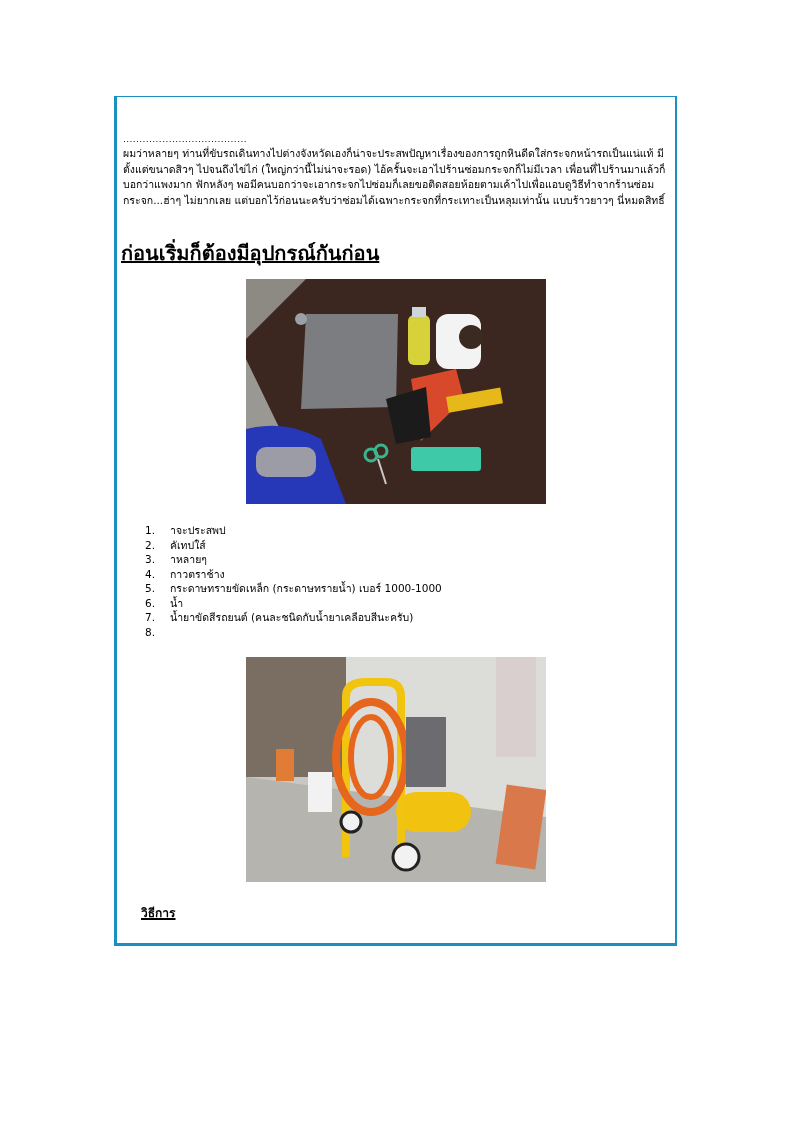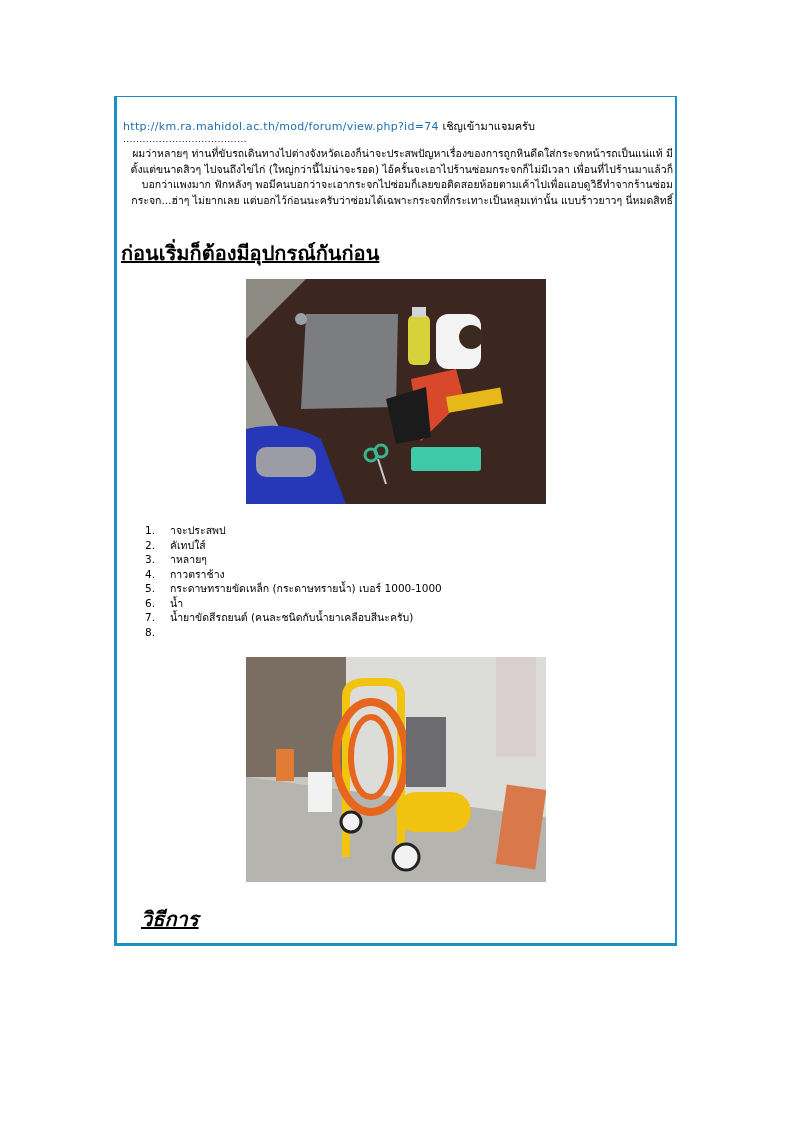--- a/index.html
+++ b/index.html
@@ -4,41 +4,37 @@
 <style>
   html, body { margin: 0; padding: 0; background: #ffffff; }
   body { width: 794px; height: 1123px; position: relative; overflow: hidden;
          font-family: "DejaVu Sans", sans-serif; color: #000; }
   .box { position: absolute; left: 114px; top: 96px; width: 563px; height: 850px;
          border-top: 1px solid #1a8fc0; border-right: 2px solid #1a8fc0;
          border-left: 3px solid #1a8fc0; border-bottom: 3px solid #1a8fc0; box-sizing: border-box; }
   .url-line { position: absolute; left: 6px; top: 20px; font-size: 11px; white-space: nowrap; }
   .url { color: #1f6fae; letter-spacing: 0.3px; }
   .dots { position: absolute; left: 6px; top: 38px; font-size: 9px; letter-spacing: 0.4px; line-height: 9px; }
-  .para { position: absolute; left: 6px; top: 49px; width: 550px; font-size: 10.5px; line-height: 15.5px; text-align: right; }
+  .para { position: absolute; left: 6px; top: 49px; width: 550px; font-size: 10.5px; line-height: 15.5px; }
   .h1 { position: absolute; left: 4px; top: 140px; font-size: 20px; font-weight: bold;
         text-decoration: underline; text-decoration-thickness: 2px; }
   .photo { position: absolute; width: 300px; height: 225px; overflow: hidden; }
   .photo1 { left: 129px; top: 182px; background: #3a2620; }
   .photo2 { left: 129px; top: 560px; background: #b7b5ae; }
   .list { position: absolute; left: 28px; top: 426px; margin: 0; padding: 0; list-style: none;
           font-size: 10.5px; line-height: 14.5px; }
   .list li { position: relative; padding-left: 25px; white-space: nowrap; }
   .list .num { position: absolute; left: 0; top: 0; }
-  .h2 { position: absolute; left: 24px; top: 806px; font-size: 20px; font-weight: bold;
-        text-decoration: underline; text-decoration-thickness: 2px; font-style: italic; }
+  .h2 { position: absolute; left: 24px; top: 806px; font-size: 12px; font-weight: bold;
+        text-decoration: underline; text-decoration-thickness: 2px; }
 </style>
 </head>
 <body>
 
 <div class="box">
-  <div class="url-line">
-    <span class="url">http://km.ra.mahidol.ac.th/mod/forum/view.php?id=74</span>
-    <span>เชิญเข้ามาแจมครับ</span>
-  </div>
   <div class="dots">......................................</div>
   <div class="para">ผมว่าหลายๆ ท่านที่ขับรถเดินทางไปต่างจังหวัดเองก็น่าจะประสพปัญหาเรื่องของการถูกหินดีดใส่กระจกหน้ารถเป็นแน่แท้ มีตั้งแต่ขนาดสิวๆ ไปจนถึงไข่ไก่ (ใหญ่กว่านี้ไม่น่าจะรอด) ไอ้ครั้นจะเอาไปร้านซ่อมกระจกก็ไม่มีเวลา เพื่อนที่ไปร้านมาแล้วก็บอกว่าแพงมาก ฟักหลังๆ พอมีคนบอกว่าจะเอากระจกไปซ่อมก็เลยขอติดสอยห้อยตามเค้าไปเพื่อแอบดูวิธีทำจากร้านซ่อมกระจก...ฮ่าๆ ไม่ยากเลย แต่บอกไว้ก่อนนะครับว่าซ่อมได้เฉพาะกระจกที่กระเทาะเป็นหลุมเท่านั้น แบบร้าวยาวๆ นี่หมดสิทธิ์</div>
 
   <div class="h1">ก่อนเริ่มก็ต้องมีอุปกรณ์กันก่อน</div>
 
   <div class="photo photo1">
     <svg width="300" height="225" viewBox="0 0 300 225">
       <rect width="300" height="225" fill="#3b2620"></rect>
       <polygon points="0,0 60,0 0,60" fill="#8d8a84"></polygon>
       <polygon points="0,80 70,225 0,225" fill="#9a9893"></polygon>

